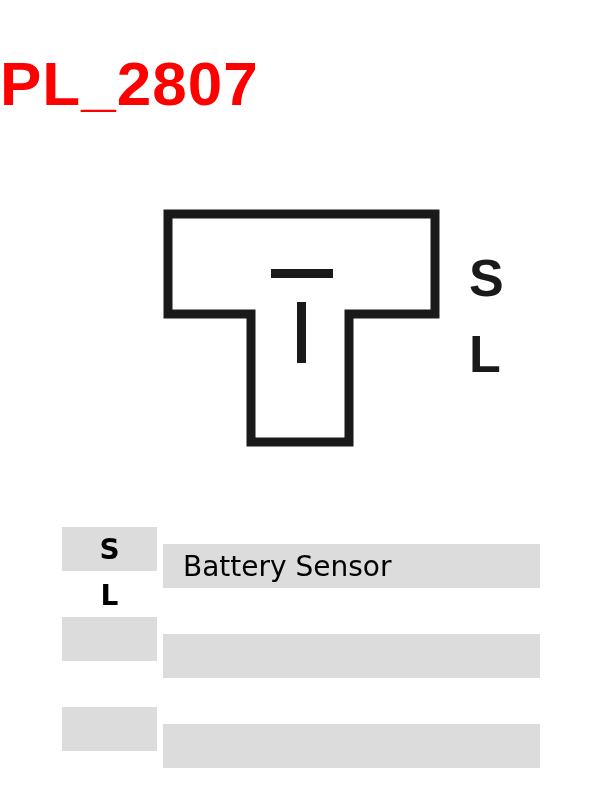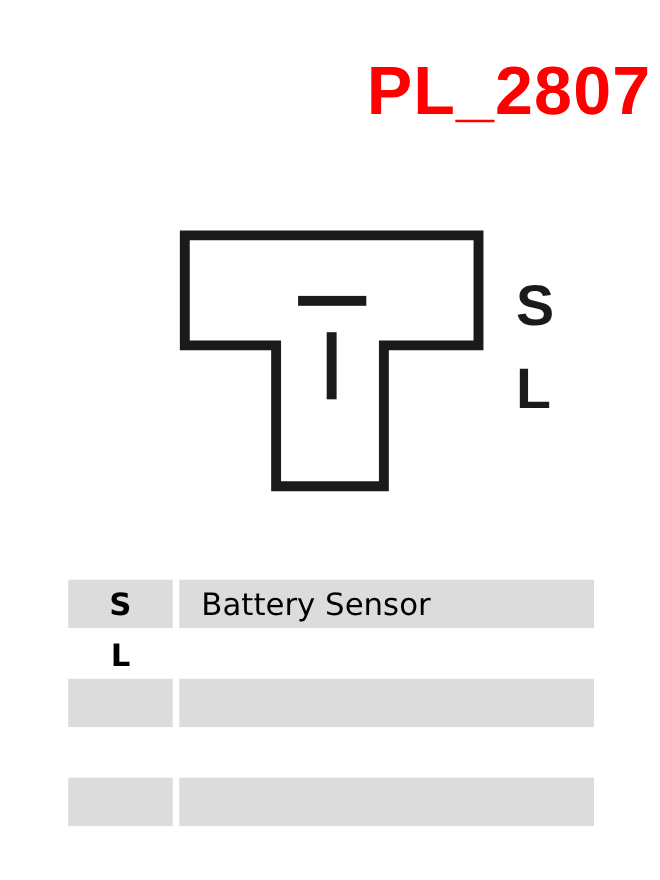--- a/index.html
+++ b/index.html
@@ -1,22 +1,22 @@
 <!DOCTYPE html>
 <html><head>
 <meta charset="utf-8">
 <style>
   html, body { margin:0; padding:0; background:#ffffff; }
   body { width:600px; height:800px; position:relative; overflow:hidden; font-family:"Liberation Sans", sans-serif; }
-  .title { position:absolute; left:0; top:48px; width:592px; text-align:right; color:#ff0000; font-weight:bold; font-size:62px; letter-spacing:1px; font-family:"Liberation Sans", sans-serif; }
+  .title { position:absolute; left:0; top:48px; width:592px; text-align:left; color:#ff0000; font-weight:bold; font-size:62px; letter-spacing:1px; font-family:"Liberation Sans", sans-serif; }
   .diagram { position:absolute; left:0; top:0; }
   .pin-label { position:absolute; font-weight:bold; font-size:52px; color:#1a1a1a; font-family:"Liberation Sans", sans-serif; line-height:1; }
   .row { position:absolute; left:62px; width:478px; height:44px; }
   .cell-code { position:absolute; left:0; top:0; width:95px; height:44px; display:flex; align-items:center; justify-content:center; font-weight:bold; font-size:28px; color:#000; font-family:"DejaVu Sans", sans-serif; }
-  .cell-desc { position:absolute; left:101px; top:0; width:377px; height:44px; display:flex; align-items:center; padding-left:20px; box-sizing:border-box; font-size:28px; color:#000; font-family:"DejaVu Sans", sans-serif; }
+  .cell-desc { position:absolute; left:101px; top:17px; width:377px; height:44px; display:flex; align-items:center; padding-left:20px; box-sizing:border-box; font-size:28px; color:#000; font-family:"DejaVu Sans", sans-serif; }
   .shaded { background:#dcdcdc; }
 </style>
 </head>
 <body>
 
 <div class="title">PL_2807</div>
 
 <svg class="diagram" width="600" height="800">
   <path d="M168,214 L435,214 L435,314 L349,314 L349,442 L251,442 L251,314 L168,314 Z" fill="none" stroke="#1a1a1a" stroke-width="9" stroke-linejoin="miter"></path>
   <rect x="271" y="269" width="62" height="9" fill="#1a1a1a"></rect>

